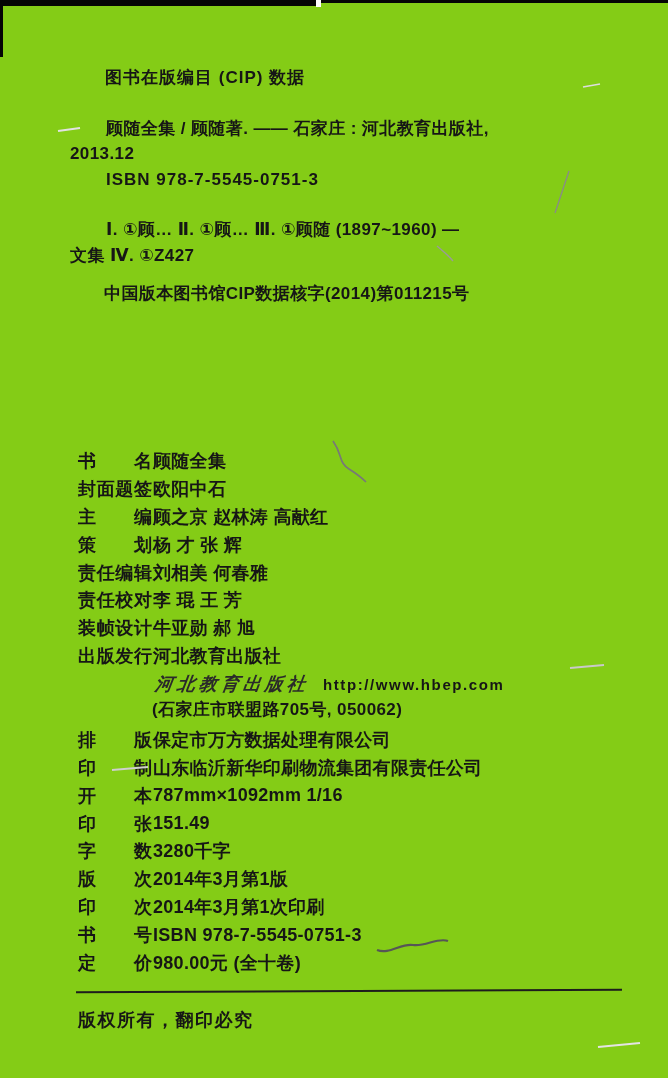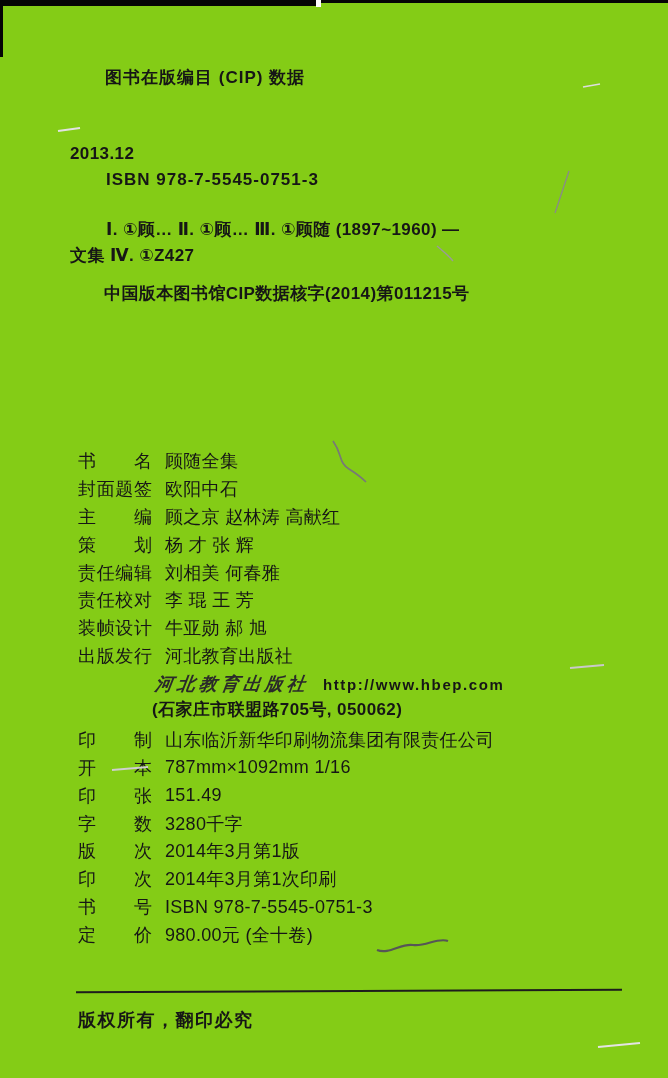--- a/index.html
+++ b/index.html
@@ -28,27 +28,27 @@
   .cip-rec2     { left:70px;  top:144px; }
   .cip-isbn     { left:106px; top:170px; letter-spacing:1px; }
   .cip-cls1     { left:106px; top:218px; }
   .cip-cls2     { left:70px;  top:244px; }
   .cip-registry { left:104px; top:282px; }
 
   
   .colophon { position:absolute; left:78px; top:447px; width:560px; }
   .col-row {
     display:flex; align-items:center; height:27.9px;
-    font-size:18px; font-weight:400; white-space:nowrap;
+    font-size:18px; font-weight:700; white-space:nowrap;
   }
   .col-label {
     flex:0 0 auto; width:74px;
     text-align:justify; text-align-last:justify;
   }
-  .col-value { margin-left:13px; letter-spacing:0.3px; }
+  .col-value { margin-left:1px; letter-spacing:0.3px; }
 
   .logo-row  { display:flex; align-items:center; height:27.9px; white-space:nowrap; }
   .logo-script {
     margin-left:77px; font-size:18px; font-weight:600; font-style:italic;
     letter-spacing:4px; transform:skewX(-8deg); color:#2a2a2a;
   }
   .logo-url { margin-left:14px; font-size:15px; font-weight:600; letter-spacing:1.6px; }
   .addr-row { display:flex; align-items:flex-start; height:27.9px; }
   .addr-text { margin-left:74px; font-size:17px; font-weight:600; letter-spacing:0.4px; white-space:nowrap; }
 
@@ -66,20 +66,21 @@
 <body>
 
 <div class="page">
 
   <div class="art art-topbar-thin"></div>
   <div class="art art-topbar-thick"></div>
   <div class="art-topgap art" style="background:#fefefe"></div>
   <div class="art art-leftedge"></div>
 
   <div class="cip-line cip-header">图书在版编目 (CIP) 数据</div>
+  <div class="cip-line cip-rec1">顾随全集 / 顾随著. —— 石家庄 : 河北教育出版社,</div>
   <div class="cip-line cip-rec2">2013.12</div>
   <div class="cip-line cip-isbn">ISBN 978-7-5545-0751-3</div>
   <div class="cip-line cip-cls1">Ⅰ. ①顾… Ⅱ. ①顾… Ⅲ. ①顾随 (1897~1960) —</div>
   <div class="cip-line cip-cls2">文集 Ⅳ. ①Z427</div>
   <div class="cip-line cip-registry">中国版本图书馆CIP数据核字(2014)第011215号</div>
 
   <div class="colophon">
 
     <div class="col-row">
       <span class="col-label">书名</span>
@@ -115,20 +116,24 @@
     </div>
 
     <div class="logo-row">
       <span class="logo-script">河北教育出版社</span>
       <span class="logo-url">http://www.hbep.com</span>
     </div>
     <div class="addr-row">
       <span class="addr-text">(石家庄市联盟路705号, 050062)</span>
     </div>
 
+    <div class="col-row">
+      <span class="col-label">排版</span>
+      <span class="col-value">保定市万方数据处理有限公司</span>
+    </div>
     <div class="col-row">
       <span class="col-label">印制</span>
       <span class="col-value">山东临沂新华印刷物流集团有限责任公司</span>
     </div>
     <div class="col-row">
       <span class="col-label">开本</span>
       <span class="col-value">787mm×1092mm   1/16</span>
     </div>
     <div class="col-row">
       <span class="col-label">印张</span>

